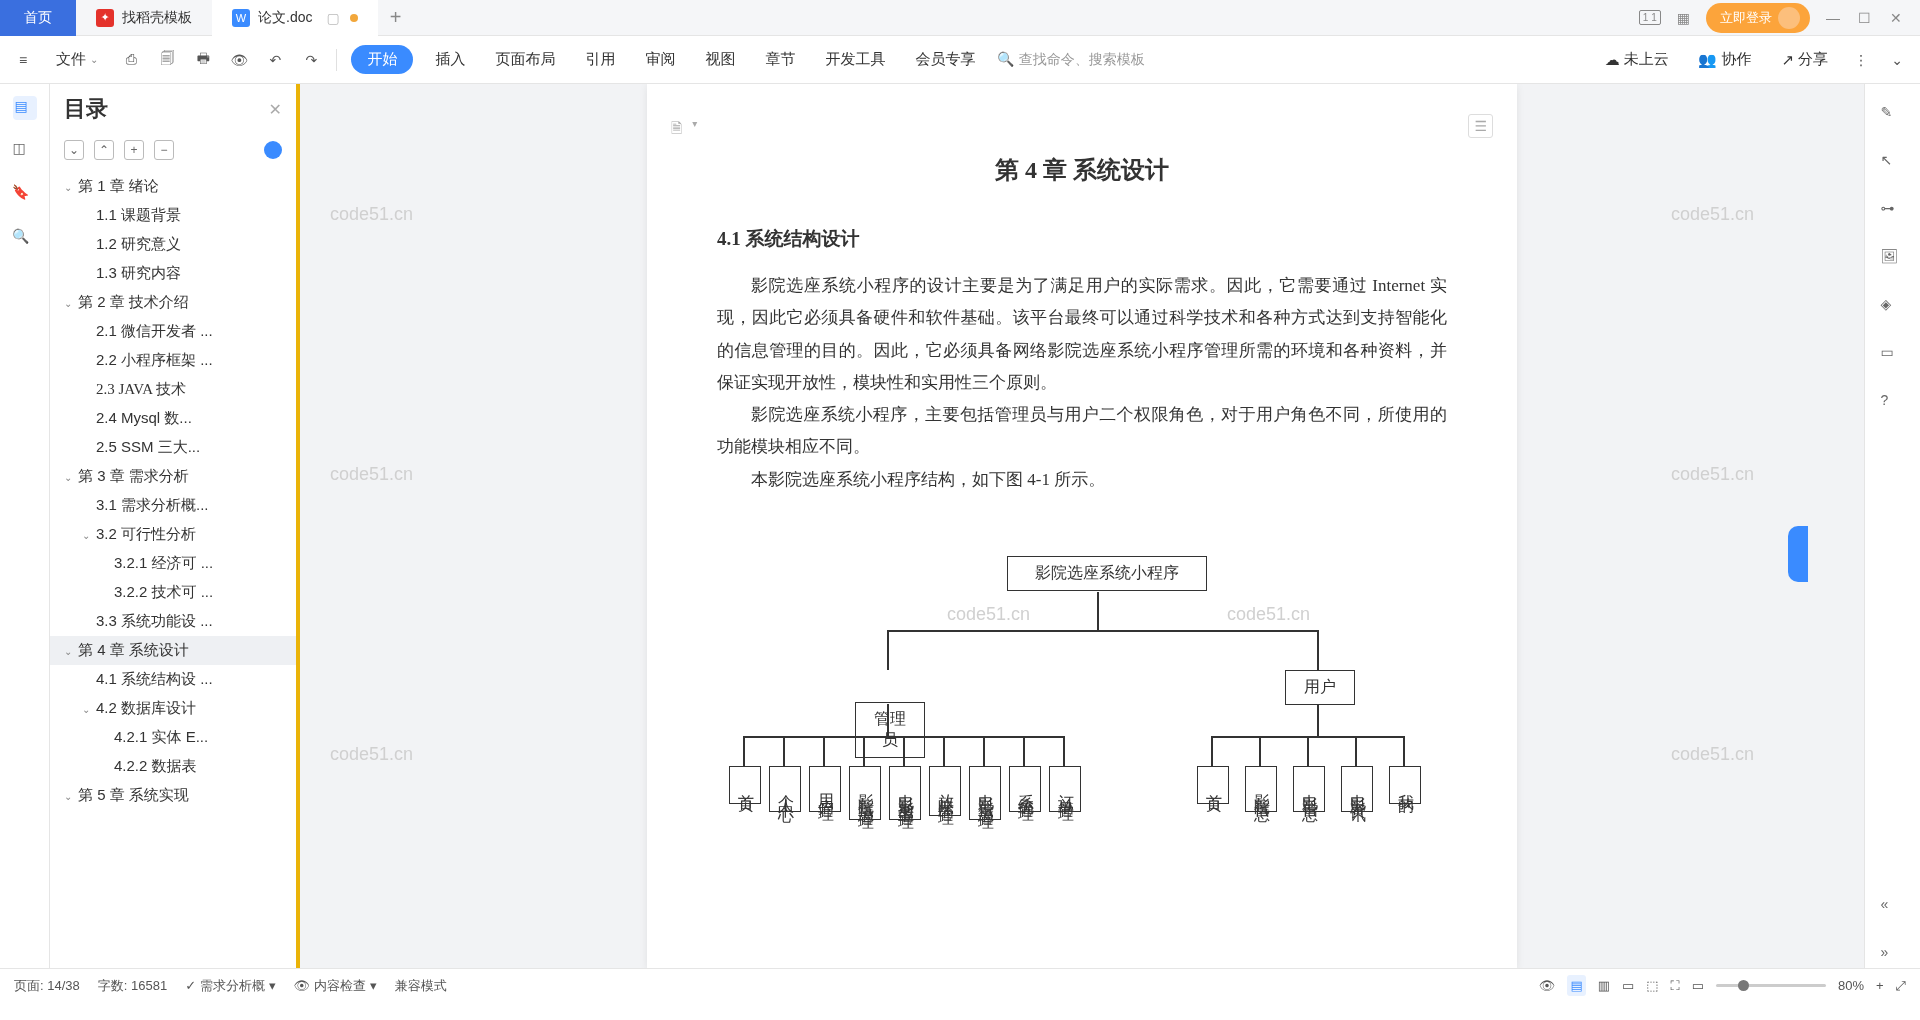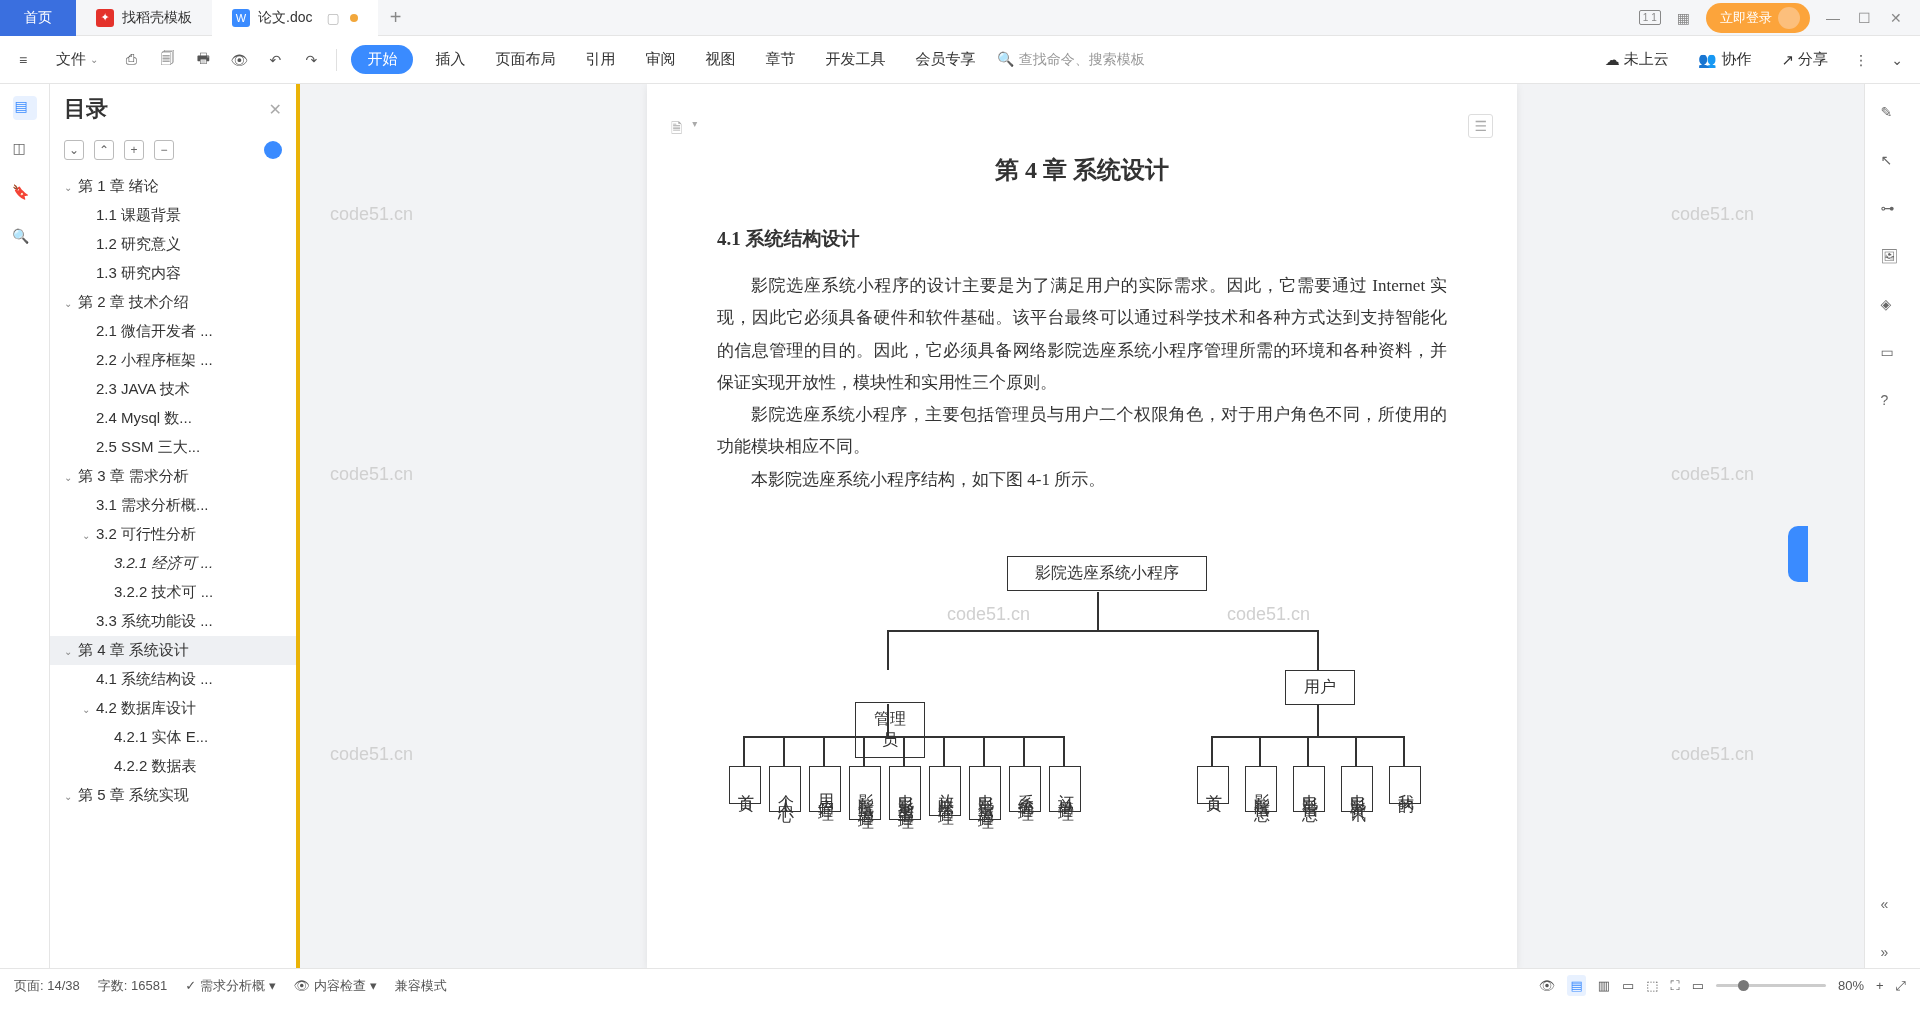--- a/index.html
+++ b/index.html
@@ -145,27 +145,27 @@
       <span class="bluebadge"></span>
     </div>
     <div class="outline-tree" id="outline-tree">
         <div class="tnode" style="padding-left: 14px;"><span class="chev">⌄</span>第 1 章  绪论</div>
         <div class="tnode" style="padding-left: 32px;"><span class="chev"></span>1.1 课题背景</div>
         <div class="tnode" style="padding-left: 32px;"><span class="chev"></span>1.2 研究意义</div>
         <div class="tnode" style="padding-left: 32px;"><span class="chev"></span>1.3 研究内容</div>
         <div class="tnode" style="padding-left: 14px;"><span class="chev">⌄</span>第 2 章  技术介绍</div>
         <div class="tnode" style="padding-left: 32px;"><span class="chev"></span>2.1 微信开发者 ...</div>
         <div class="tnode" style="padding-left: 32px;"><span class="chev"></span>2.2 小程序框架 ...</div>
-        <div class="tnode" style="padding-left: 32px;"><span class="chev"></span>2.3 JAVA 技术</div>
+        <div class="tnode" style="padding-left: 32px; font-family: Liberation Serif, serif;"><span class="chev"></span>2.3 JAVA 技术</div>
         <div class="tnode" style="padding-left: 32px;"><span class="chev"></span>2.4   Mysql 数...</div>
         <div class="tnode" style="padding-left: 32px;"><span class="chev"></span>2.5 SSM 三大...</div>
         <div class="tnode" style="padding-left: 14px;"><span class="chev">⌄</span>第 3 章  需求分析</div>
         <div class="tnode" style="padding-left: 32px;"><span class="chev"></span>3.1 需求分析概...</div>
         <div class="tnode" style="padding-left: 32px;"><span class="chev">⌄</span>3.2 可行性分析</div>
-        <div class="tnode" style="padding-left: 50px; font-style: italic;"><span class="chev"></span>3.2.1 经济可 ...</div>
+        <div class="tnode" style="padding-left: 50px;"><span class="chev"></span>3.2.1 经济可 ...</div>
         <div class="tnode" style="padding-left: 50px;"><span class="chev"></span>3.2.2 技术可 ...</div>
         <div class="tnode" style="padding-left: 32px;"><span class="chev"></span>3.3 系统功能设 ...</div>
         <div class="tnode sel" style="padding-left: 14px;"><span class="chev">⌄</span>第 4 章  系统设计</div>
         <div class="tnode" style="padding-left: 32px;"><span class="chev"></span>4.1 系统结构设 ...</div>
         <div class="tnode" style="padding-left: 32px;"><span class="chev">⌄</span>4.2 数据库设计</div>
         <div class="tnode" style="padding-left: 50px;"><span class="chev"></span>4.2.1 实体 E...</div>
         <div class="tnode" style="padding-left: 50px;"><span class="chev"></span>4.2.2 数据表</div>
         <div class="tnode" style="padding-left: 14px;"><span class="chev">⌄</span>第 5 章  系统实现</div>
       </div>
   </div>

